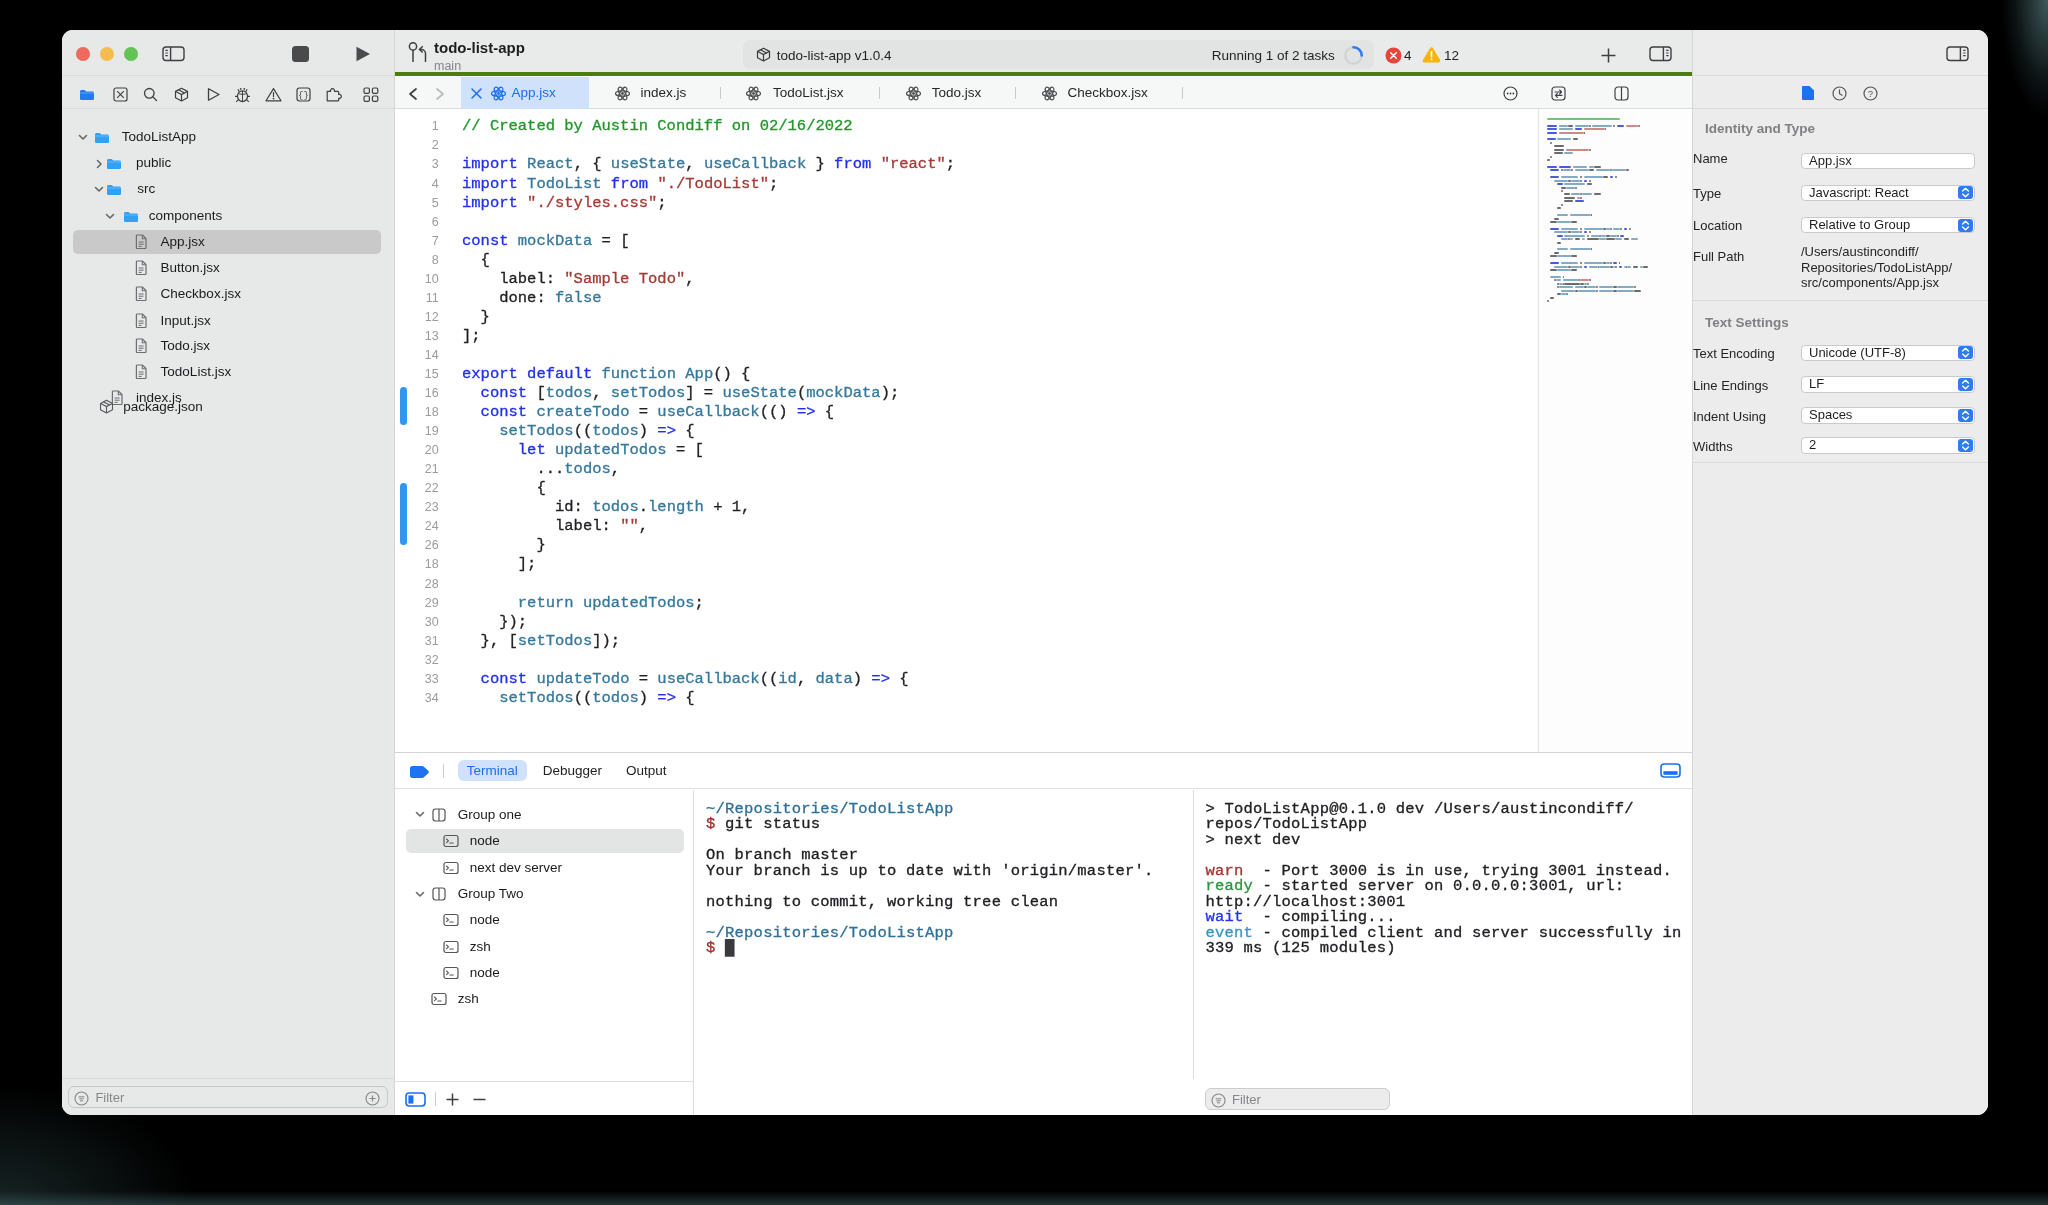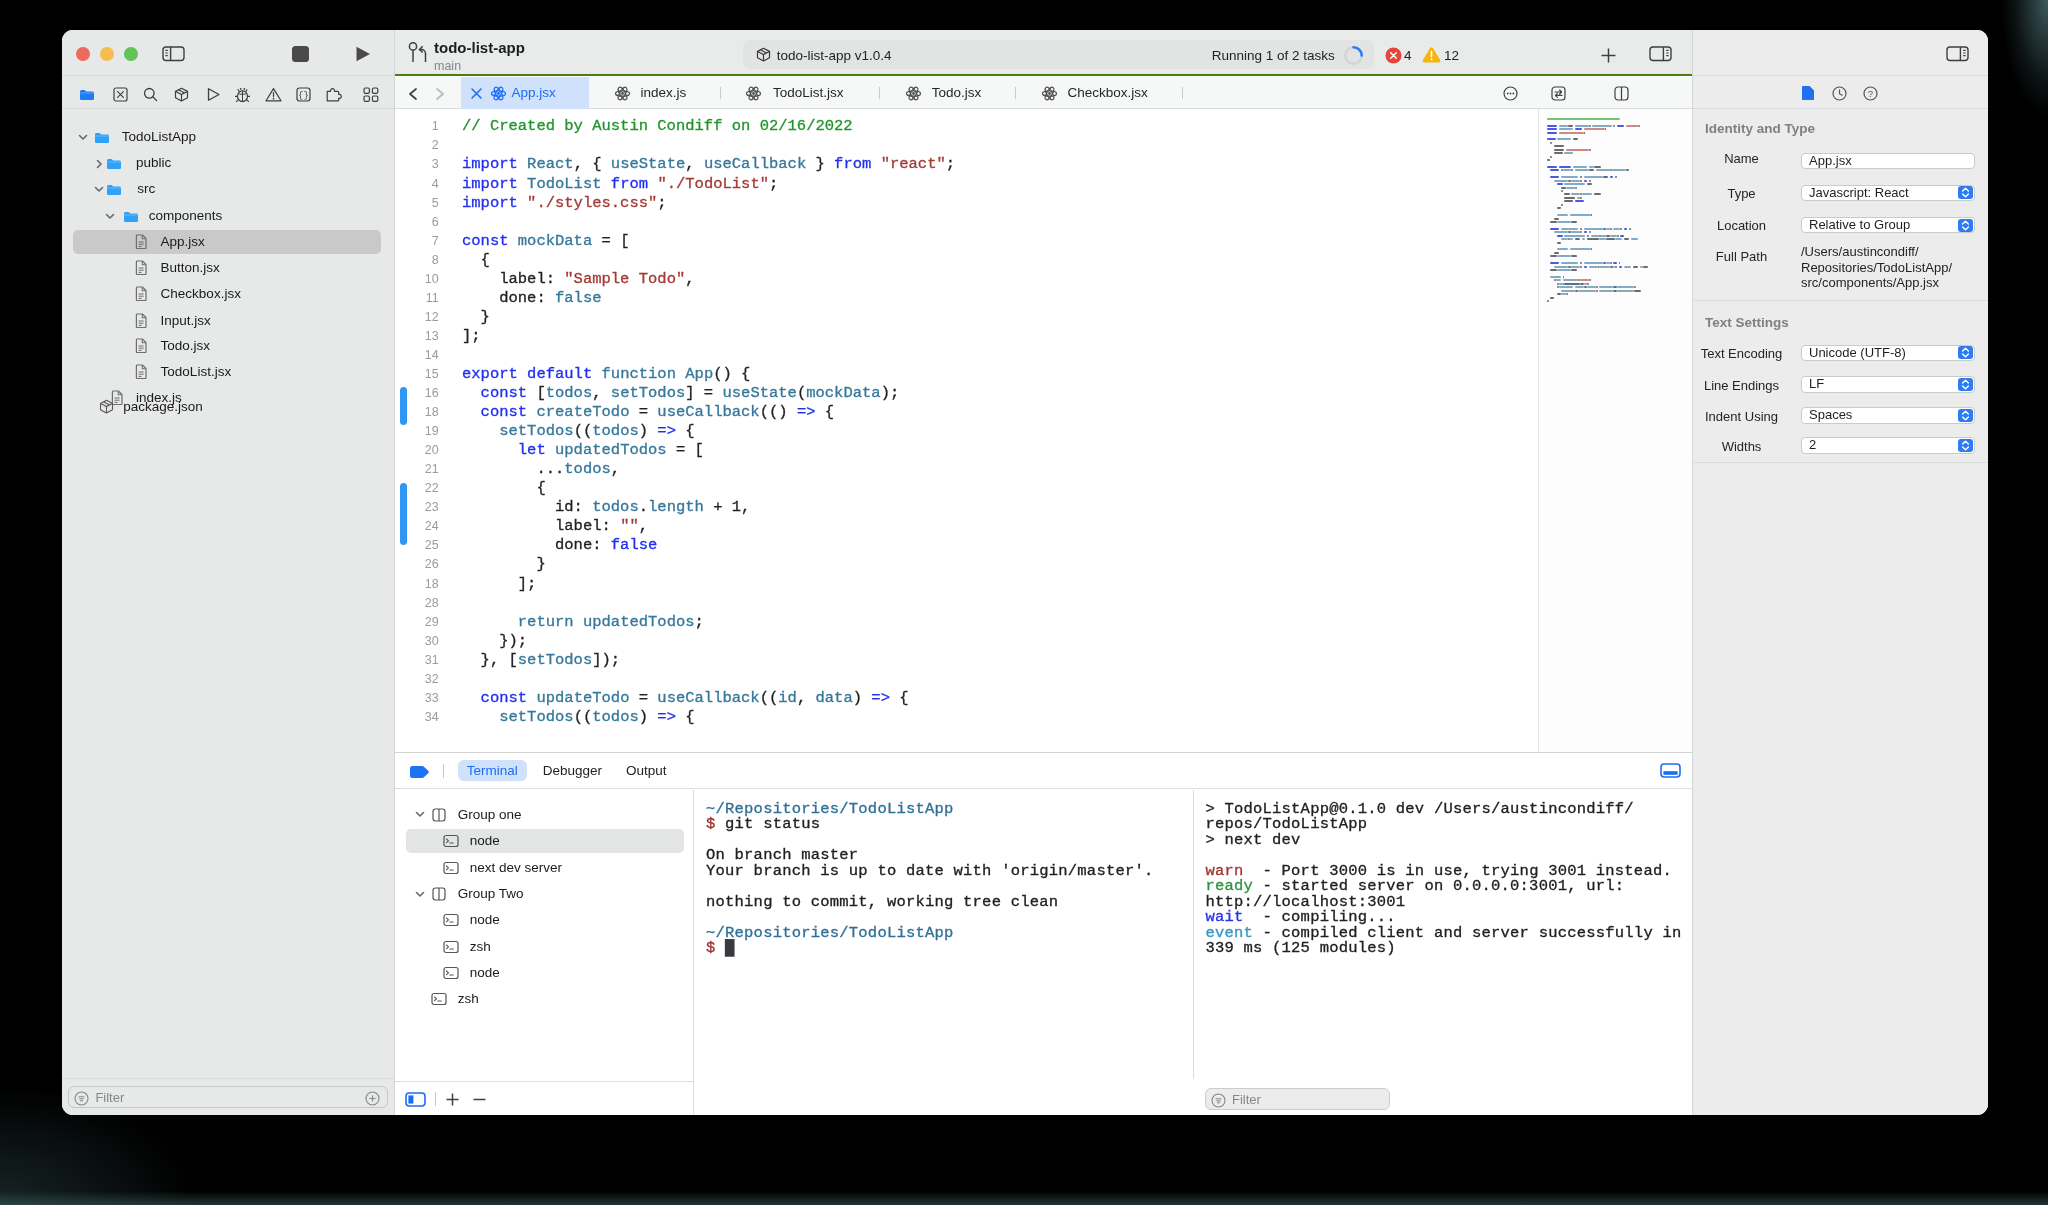--- a/index.html
+++ b/index.html
@@ -12,21 +12,21 @@
 #sidebar{position:absolute;left:0;top:0;width:333px;height:1085px;background:#e7e8e8;border-right:1px solid #d4d5d5}
 #sb-title{position:absolute;left:0;top:0;width:332px;height:46px;border-bottom:1px solid #dadbdb}
 .tl{position:absolute;top:17.2px;width:13.8px;height:13.8px;border-radius:50%}
 #sb-icons{position:absolute;left:0;top:47px;width:332px;height:32px;border-bottom:1px solid #dadbdb}
 #tree{position:absolute;left:0;top:80px;width:332px;height:960px}
 .trow{position:absolute;height:23.4px;width:332px;font-size:13.5px;color:#1b1b1e;line-height:23.4px}
 .tsel{position:absolute;left:11px;width:308px;height:23.4px;background:#c9c9c9;border-radius:5px}
 #sb-filter{position:absolute;left:0;top:1048px;width:332px;height:37px;border-top:1px solid #dadbdb}
 .ffield{position:absolute;height:22px;border:1px solid #c6c7c7;border-radius:6px;color:#86868a;font-size:13px}
 #center{position:absolute;left:333px;top:0;width:1297px;height:1085px;background:#fff}
-#c-title{position:absolute;left:0;top:0;width:1297px;height:46px;background:#e9eaea;border-bottom:2px solid #4d7c0f}
+#c-title{position:absolute;left:0;top:0;width:1297px;height:46px;background:#e9eaea;border-bottom:4px solid #4d7c0f}
 #tabbar{position:absolute;left:0;top:47px;width:1297px;height:32px;background:#f6f7f7;border-bottom:1px solid #dadbdb}
 .tab{position:absolute;top:0;height:32px;font-size:13.5px;color:#27272a;line-height:32px}
 .tabdiv{position:absolute;top:10px;width:1px;height:12px;background:#c9cacb}
 #activetab{position:absolute;left:66px;top:0;width:128.4px;height:32px;background:#cfe1fb;color:#1a6ef3;font-size:13.5px;line-height:32px}
 #editor{position:absolute;left:0;top:79px;width:1297px;height:643px;background:#fff;overflow:hidden}
 .cl{white-space:pre;height:19.06px}
 .ln{display:inline-block;width:43.7px;text-align:right;color:#9b9ba0;font-size:12.5px;font-family:"Liberation Sans",sans-serif}
 .ct{margin-left:23.3px}
 #code{position:absolute;left:0;top:8.4px;width:1143px;font-family:"Liberation Mono",monospace;font-size:15.5px;line-height:19.06px;color:#1f2024}
 .ct{-webkit-text-stroke:.32px}
@@ -38,21 +38,21 @@
 .ptab{position:absolute;top:0;height:36px;line-height:36px;font-size:13.5px;color:#222}
 #pterm{position:absolute;left:62.7px;top:6.8px;width:69.3px;height:21.3px;background:#cfe1fb;border-radius:6px;color:#1a6ef3;text-align:center;line-height:21.3px;font-size:13.5px}
 #ptree{position:absolute;left:0;top:37px;width:298px;height:291px}
 .prow{position:absolute;width:298px;height:23.5px;line-height:23.5px;font-size:13.5px;color:#1b1b1e}
 #ptoolbar{position:absolute;left:0;top:328px;width:298px;height:35px;border-top:1px solid #dcdddd}
 .pdiv{position:absolute;top:37px;width:1px;background:#dcdddd}
 .term{position:absolute;font-family:"Liberation Mono",monospace;font-size:15.5px;line-height:15.5px;letter-spacing:.22px;color:#202124;white-space:pre;-webkit-text-stroke:.32px}
 #inspector{position:absolute;left:1630px;top:0;width:296px;height:1085px;background:#ebeceb;border-left:1px solid #d4d5d5}
 #in-title{position:absolute;left:0;top:0;width:295px;height:46px;border-bottom:1px solid #dadbdb}
 #in-icons{position:absolute;left:0;top:47px;width:295px;height:32px;border-bottom:1px solid #dadbdb}
-.ilabel{position:absolute;font-size:13px;color:#242427;text-align:center;width:97px}
+.ilabel{position:absolute;font-size:13px;color:#242427;text-align:left;width:97px}
 .ifield{position:absolute;left:108px;width:174px;height:16.5px;background:#fff;border:1px solid #c9cacb;border-radius:4px;font-size:13px;color:#1e1e21;line-height:14.5px;padding-left:7px}
 .istep{position:absolute;right:.8px;top:.8px;width:15px;height:13px;background:#2e7bf6;border-radius:3px}
 .ihead{position:absolute;left:12px;font-size:13.5px;font-weight:bold;color:#808084}
 .idiv{position:absolute;left:0;width:295px;height:1px;background:#d9dada}
 .s13{font-size:13px;color:#242427}
 </style></head><body>
 <div id="bgtr"></div>
 <div id="bgl"></div>
 <div id="bgbl"></div>
 <div id="win">
@@ -364,21 +364,20 @@
           <div class="cl"><span class="ln">14</span><span class="ct"></span></div>
           <div class="cl"><span class="ln">15</span><span class="ct"><i style="color:#2130f0">export</i> <i style="color:#2130f0">default</i> <i style="color:#36789b">function</i> <i style="color:#36789b">App</i>() {</span></div>
           <div class="cl"><span class="ln">16</span><span class="ct">  <i style="color:#2130f0">const</i> [<i style="color:#36789b">todos</i>, <i style="color:#36789b">setTodos</i>] = <i style="color:#36789b">useState</i>(<i style="color:#36789b">mockData</i>);</span></div>
           <div class="cl"><span class="ln">18</span><span class="ct">  <i style="color:#2130f0">const</i> <i style="color:#36789b">createTodo</i> = <i style="color:#36789b">useCallback</i>(() <i style="color:#2130f0">=&gt;</i> {</span></div>
           <div class="cl"><span class="ln">19</span><span class="ct">    <i style="color:#36789b">setTodos</i>((<i style="color:#36789b">todos</i>) <i style="color:#2130f0">=&gt;</i> {</span></div>
           <div class="cl"><span class="ln">20</span><span class="ct">      <i style="color:#2130f0">let</i> <i style="color:#36789b">updatedTodos</i> = [</span></div>
           <div class="cl"><span class="ln">21</span><span class="ct">        ...<i style="color:#36789b">todos</i>,</span></div>
           <div class="cl"><span class="ln">22</span><span class="ct">        {</span></div>
           <div class="cl"><span class="ln">23</span><span class="ct">          id: <i style="color:#36789b">todos</i>.<i style="color:#36789b">length</i> + 1,</span></div>
           <div class="cl"><span class="ln">24</span><span class="ct">          label: <i style="color:#a43b35">""</i>,</span></div>
-          <div class="cl"><span class="ln">25</span><span class="ct">          done: <i style="color:#2130f0">false</i></span></div>
           <div class="cl"><span class="ln">26</span><span class="ct">        }</span></div>
           <div class="cl"><span class="ln">18</span><span class="ct">      ];</span></div>
           <div class="cl"><span class="ln">28</span><span class="ct"></span></div>
           <div class="cl"><span class="ln">29</span><span class="ct">      <i style="color:#36789b">return</i> <i style="color:#36789b">updatedTodos</i>;</span></div>
           <div class="cl"><span class="ln">30</span><span class="ct">    });</span></div>
           <div class="cl"><span class="ln">31</span><span class="ct">  }, [<i style="color:#36789b">setTodos</i>]);</span></div>
           <div class="cl"><span class="ln">32</span><span class="ct"></span></div>
           <div class="cl"><span class="ln">33</span><span class="ct">  <i style="color:#2130f0">const</i> <i style="color:#36789b">updateTodo</i> = <i style="color:#36789b">useCallback</i>((<i style="color:#36789b">id</i>, <i style="color:#36789b">data</i>) <i style="color:#2130f0">=&gt;</i> {</span></div>
           <div class="cl"><span class="ln">34</span><span class="ct">    <i style="color:#36789b">setTodos</i>((<i style="color:#36789b">todos</i>) <i style="color:#2130f0">=&gt;</i> {</span></div>
         </div>

